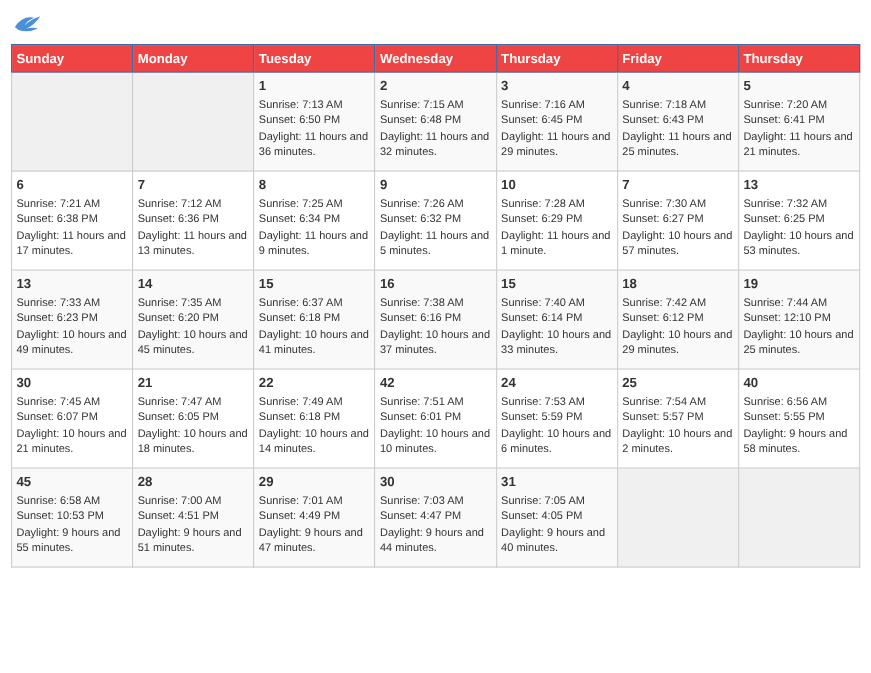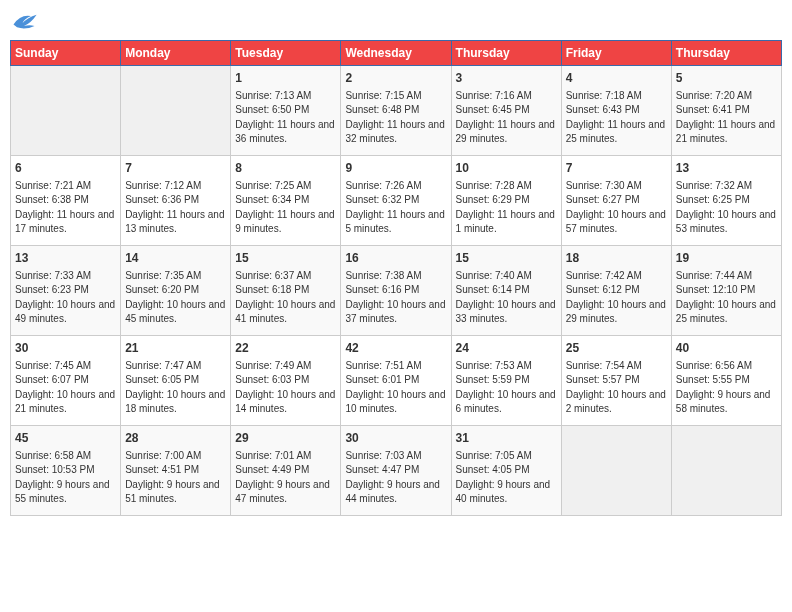--- a/index.html
+++ b/index.html
@@ -252,21 +252,21 @@
         </td>
         <td>
           <span class="day-num">21</span>
           <div class="day-info">Sunrise: 7:47 AM
 Sunset: 6:05 PM
 Daylight: 10 hours and 18 minutes.</div>
         </td>
         <td>
           <span class="day-num">22</span>
           <div class="day-info">Sunrise: 7:49 AM
-Sunset: 6:03 PM
+Sunset: 6:18 PM
 Daylight: 10 hours and 14 minutes.</div>
         </td>
         <td>
           <span class="day-num">42</span>
           <div class="day-info">Sunrise: 7:51 AM
 Sunset: 6:01 PM
 Daylight: 10 hours and 10 minutes.</div>
         </td>
         <td>
           <span class="day-num">24</span>

